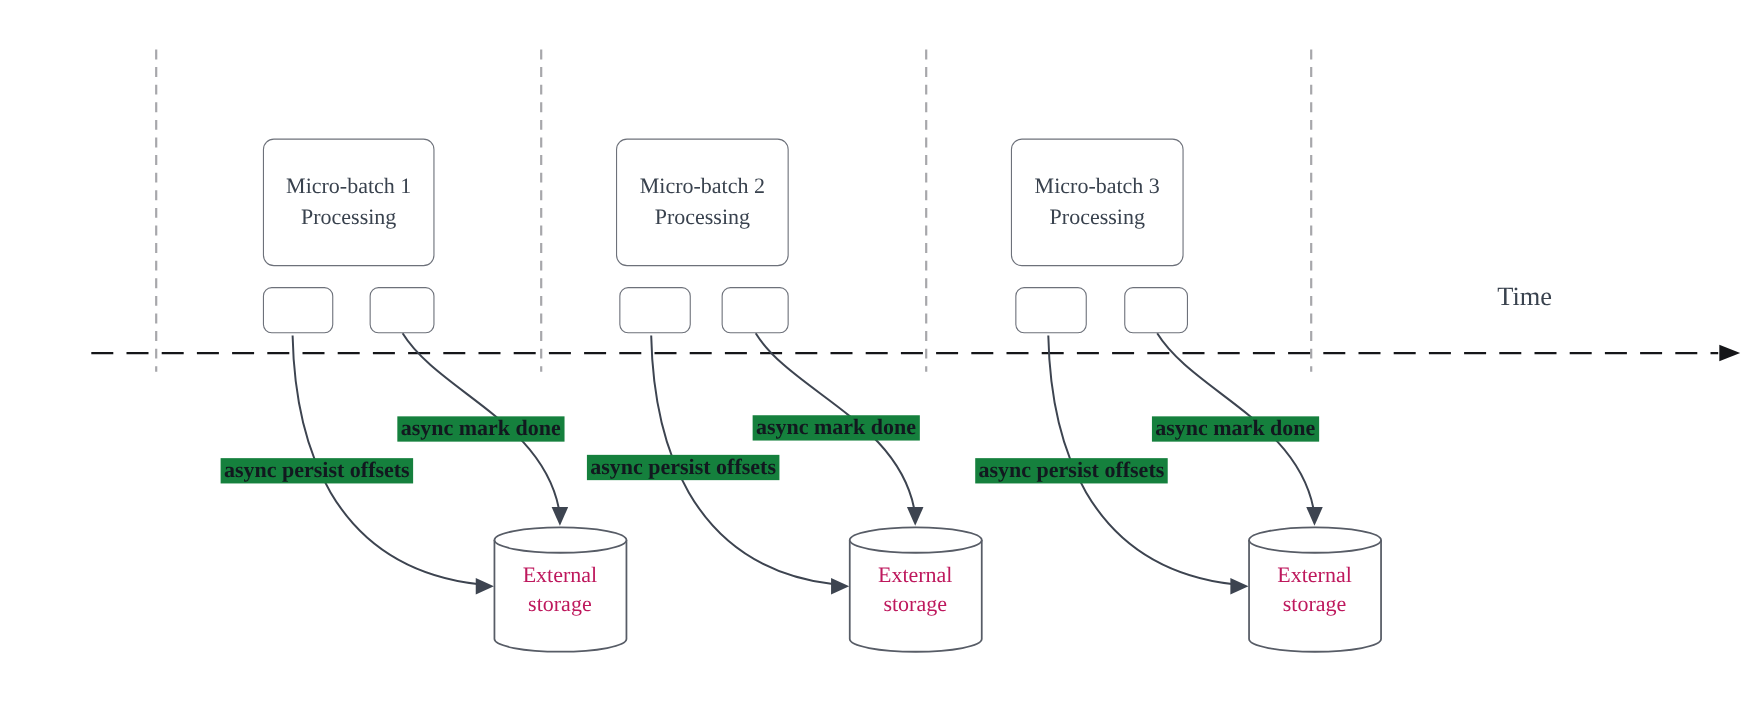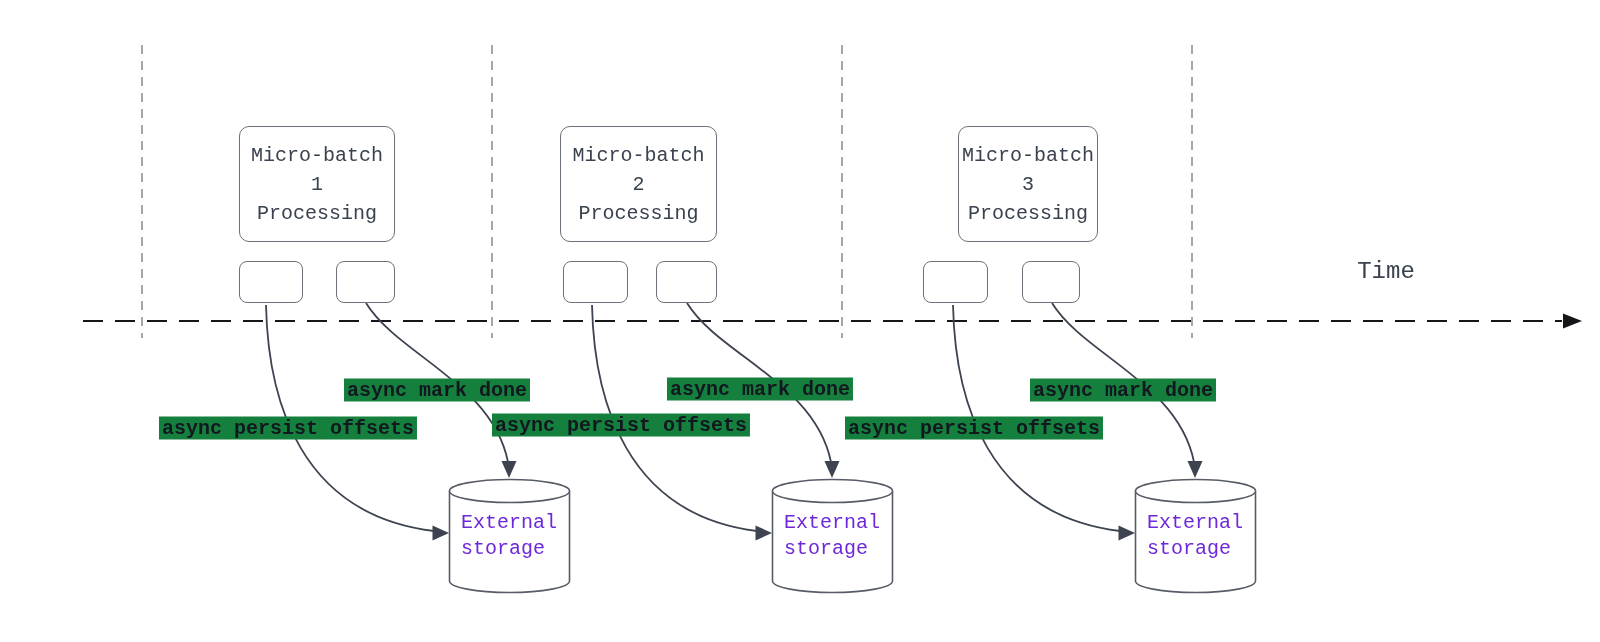--- a/index.html
+++ b/index.html
@@ -1,34 +1,34 @@
 <!DOCTYPE html>
 <html><head>
 <meta charset="utf-8">
 <style>
   html,body{margin:0;padding:0;background:#ffffff;}
   .canvas{
     position:relative;width:1600px;height:642px;background:#ffffff;
-    font-family:Liberation Mono, monospace;overflow:hidden;border-radius:32px;
+    font-family:Liberation Serif, serif;overflow:hidden;border-radius:32px;
   }
   .layer{position:absolute;left:0;top:0;}
   .node{position:absolute;background:#ffffff;border:1.5px solid #6d717a;box-sizing:border-box;}
   .batch-box{
     border-radius:10px;display:flex;align-items:center;justify-content:center;
     text-align:center;font-size:20px;line-height:1.45;color:#39424e;white-space:pre-line;
   }
   .mini-box{border-radius:8px;}
   .edge-label{
     position:absolute;transform:translate(-50%,-50%);
     font-size:20px;font-weight:bold;color:#12181f;background:#15803d;
     padding:0 3px;white-space:nowrap;
   }
   .storage-label{
     position:absolute;transform:translate(-50%,-50%);
-    font-size:20px;line-height:1.3;color:#6d28d9;text-align:left;white-space:pre-line;
+    font-size:20px;line-height:1.3;color:#be185d;text-align:center;white-space:pre-line;
   }
   .time-label{
     position:absolute;transform:translate(-50%,-50%);
     font-size:24px;color:#39424e;white-space:nowrap;
   }
 </style>
 </head>
 <body>
 
 <div class="canvas">
@@ -92,21 +92,21 @@
 
   <div class="node batch-box" style="left:560px;top:126px;width:157px;height:116px;text-align:center;">Micro-batch 2
 Processing</div>
   <div class="node mini-box" style="left:563px;top:261px;width:65px;height:42px;"></div>
   <div class="node mini-box" style="left:656px;top:261px;width:61px;height:42px;"></div>
   <div class="edge-label" style="left:621px;top:425px;">async persist offsets</div>
   <div class="edge-label" style="left:760px;top:389px;">async mark done</div>
   <div class="storage-label" style="left:832px;top:536px;">External
 storage</div>
 
-  <div class="node batch-box" style="left:919px;top:126px;width:140px;height:116px;margin-left:39px;">Micro-batch 3
+  <div class="node batch-box" style="left:919px;top:126px;width:157px;height:116px;">Micro-batch 3
 Processing</div>
   <div class="node mini-box" style="left:923px;top:261px;width:65px;height:42px;"></div>
   <div class="node mini-box" style="left:1022px;top:261px;width:58px;height:42px;"></div>
   <div class="edge-label" style="left:974px;top:428px;">async persist offsets</div>
   <div class="edge-label" style="left:1123px;top:390px;">async mark done</div>
   <div class="storage-label" style="left:1195px;top:536px;">External
 storage</div>
 
   <div class="time-label" style="left:1386px;top:271px;">Time</div>
 </div>

